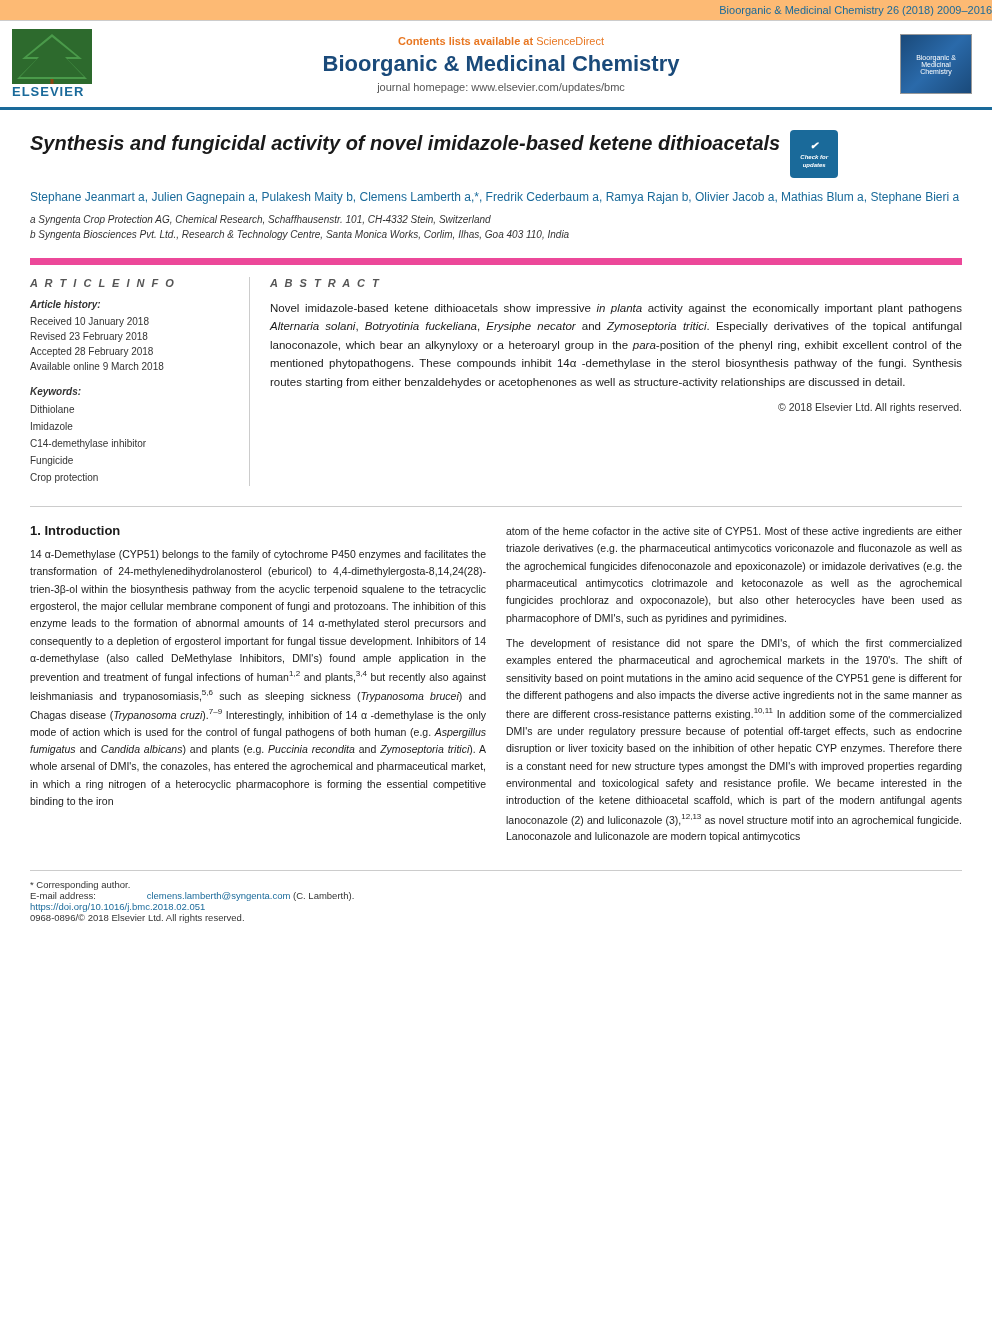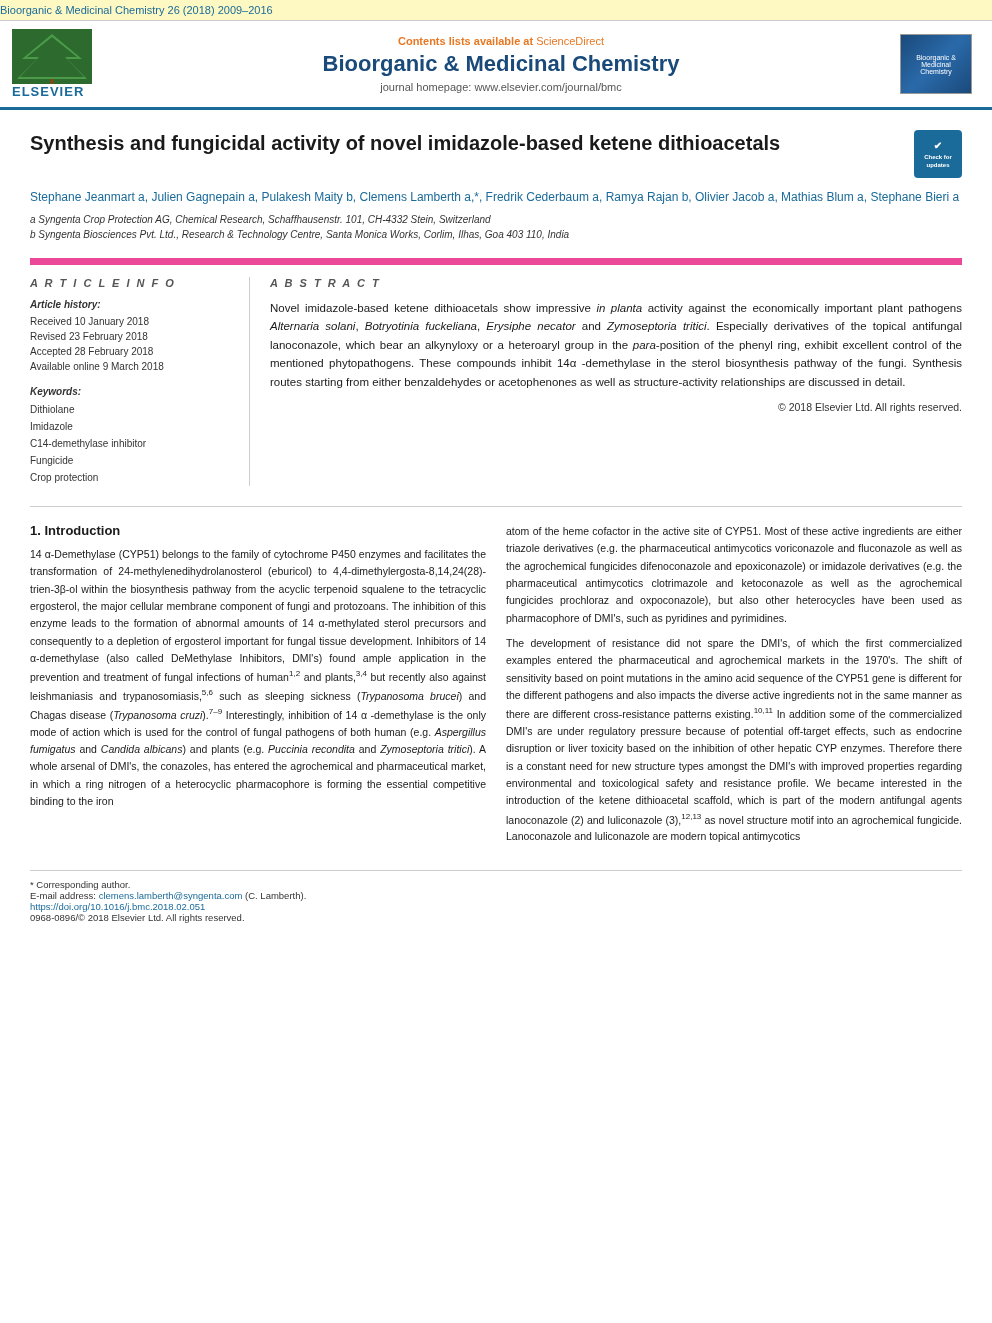--- a/index.html
+++ b/index.html
@@ -7,23 +7,23 @@
       font-family: Arial, Helvetica, sans-serif;
       background: #fff;
       width: 992px;
       min-height: 1323px;
       color: #000;
       font-size: 12px;
     }
 
     
     .top-bar {
-      background: #fef9c3;
+      background: #fdba74;
       border-bottom: 1px solid #ccc;
-      text-align: left;
+      text-align: right;
       padding: 4px 0;
       font-size: 11px;
       color: #1a6a9a;
     }
 
     
     .journal-header {
       display: flex;
       align-items: center;
       border-bottom: 3px solid #1a6a9a;
@@ -96,22 +96,22 @@
     }
 
     
     .article-title {
       font-size: 20px;
       font-weight: bold;
       color: #1a1a1a;
       margin-bottom: 10px;
       line-height: 1.3;
       display: flex;
-      justify-content: space-between;
       align-items: flex-start;
+      font-style: italic;
     }
     .check-updates-badge {
       width: 48px;
       height: 48px;
       background: #1a6a9a;
       border-radius: 4px;
       display: flex;
       flex-direction: column;
       align-items: center;
       justify-content: center;
@@ -291,21 +291,21 @@
       <div class="elsevier-text">ELSEVIER</div>
     </div>
   </div>
   <div class="journal-header-center">
     <div class="science-direct-link">
       <span>Contents lists available at</span>
       <span style="color:#e87722; font-weight:normal; cursor:pointer;text-align:center;">ScienceDirect</span>
     </div>
     <div class="journal-title-main">Bioorganic &amp; Medicinal Chemistry</div>
     <div class="journal-homepage">
-      <span style="color:#555;">journal homepage: www.elsevier.com/journal/bmc</span>
+      <span style="color:#555;">journal homepage: www.elsevier.com/updates/bmc</span>
     </div>
   </div>
   <div class="journal-header-right">
     <div class="journal-cover-thumb">
       <span>Bioorganic &amp; Medicinal Chemistry</span>
     </div>
   </div>
 </div>
 
 <div class="article-content">
@@ -376,21 +376,21 @@
       </div>
     </div>
   </div>
 
   <div class="page-footer">
     <div class="footnote-asterisk">
       <span>* Corresponding author.</span>
     </div>
     <div style="font-size:9.5px; color:#333;">
       <span>E-mail address:</span>
-      <span style="color:#1a6a9a;">clemens.lamberth@syngenta.com</span>
+      <span style="color:#1a6a9a;margin-left:48px;">clemens.lamberth@syngenta.com</span>
       <span>(C. Lamberth).</span>
     </div>
     <div class="footer-doi">
       <span>https://doi.org/10.1016/j.bmc.2018.02.051</span>
     </div>
     <div class="footer-issn">0968-0896/© 2018 Elsevier Ltd. All rights reserved.</div>
   </div>
 </div>
 
 </body></html>

